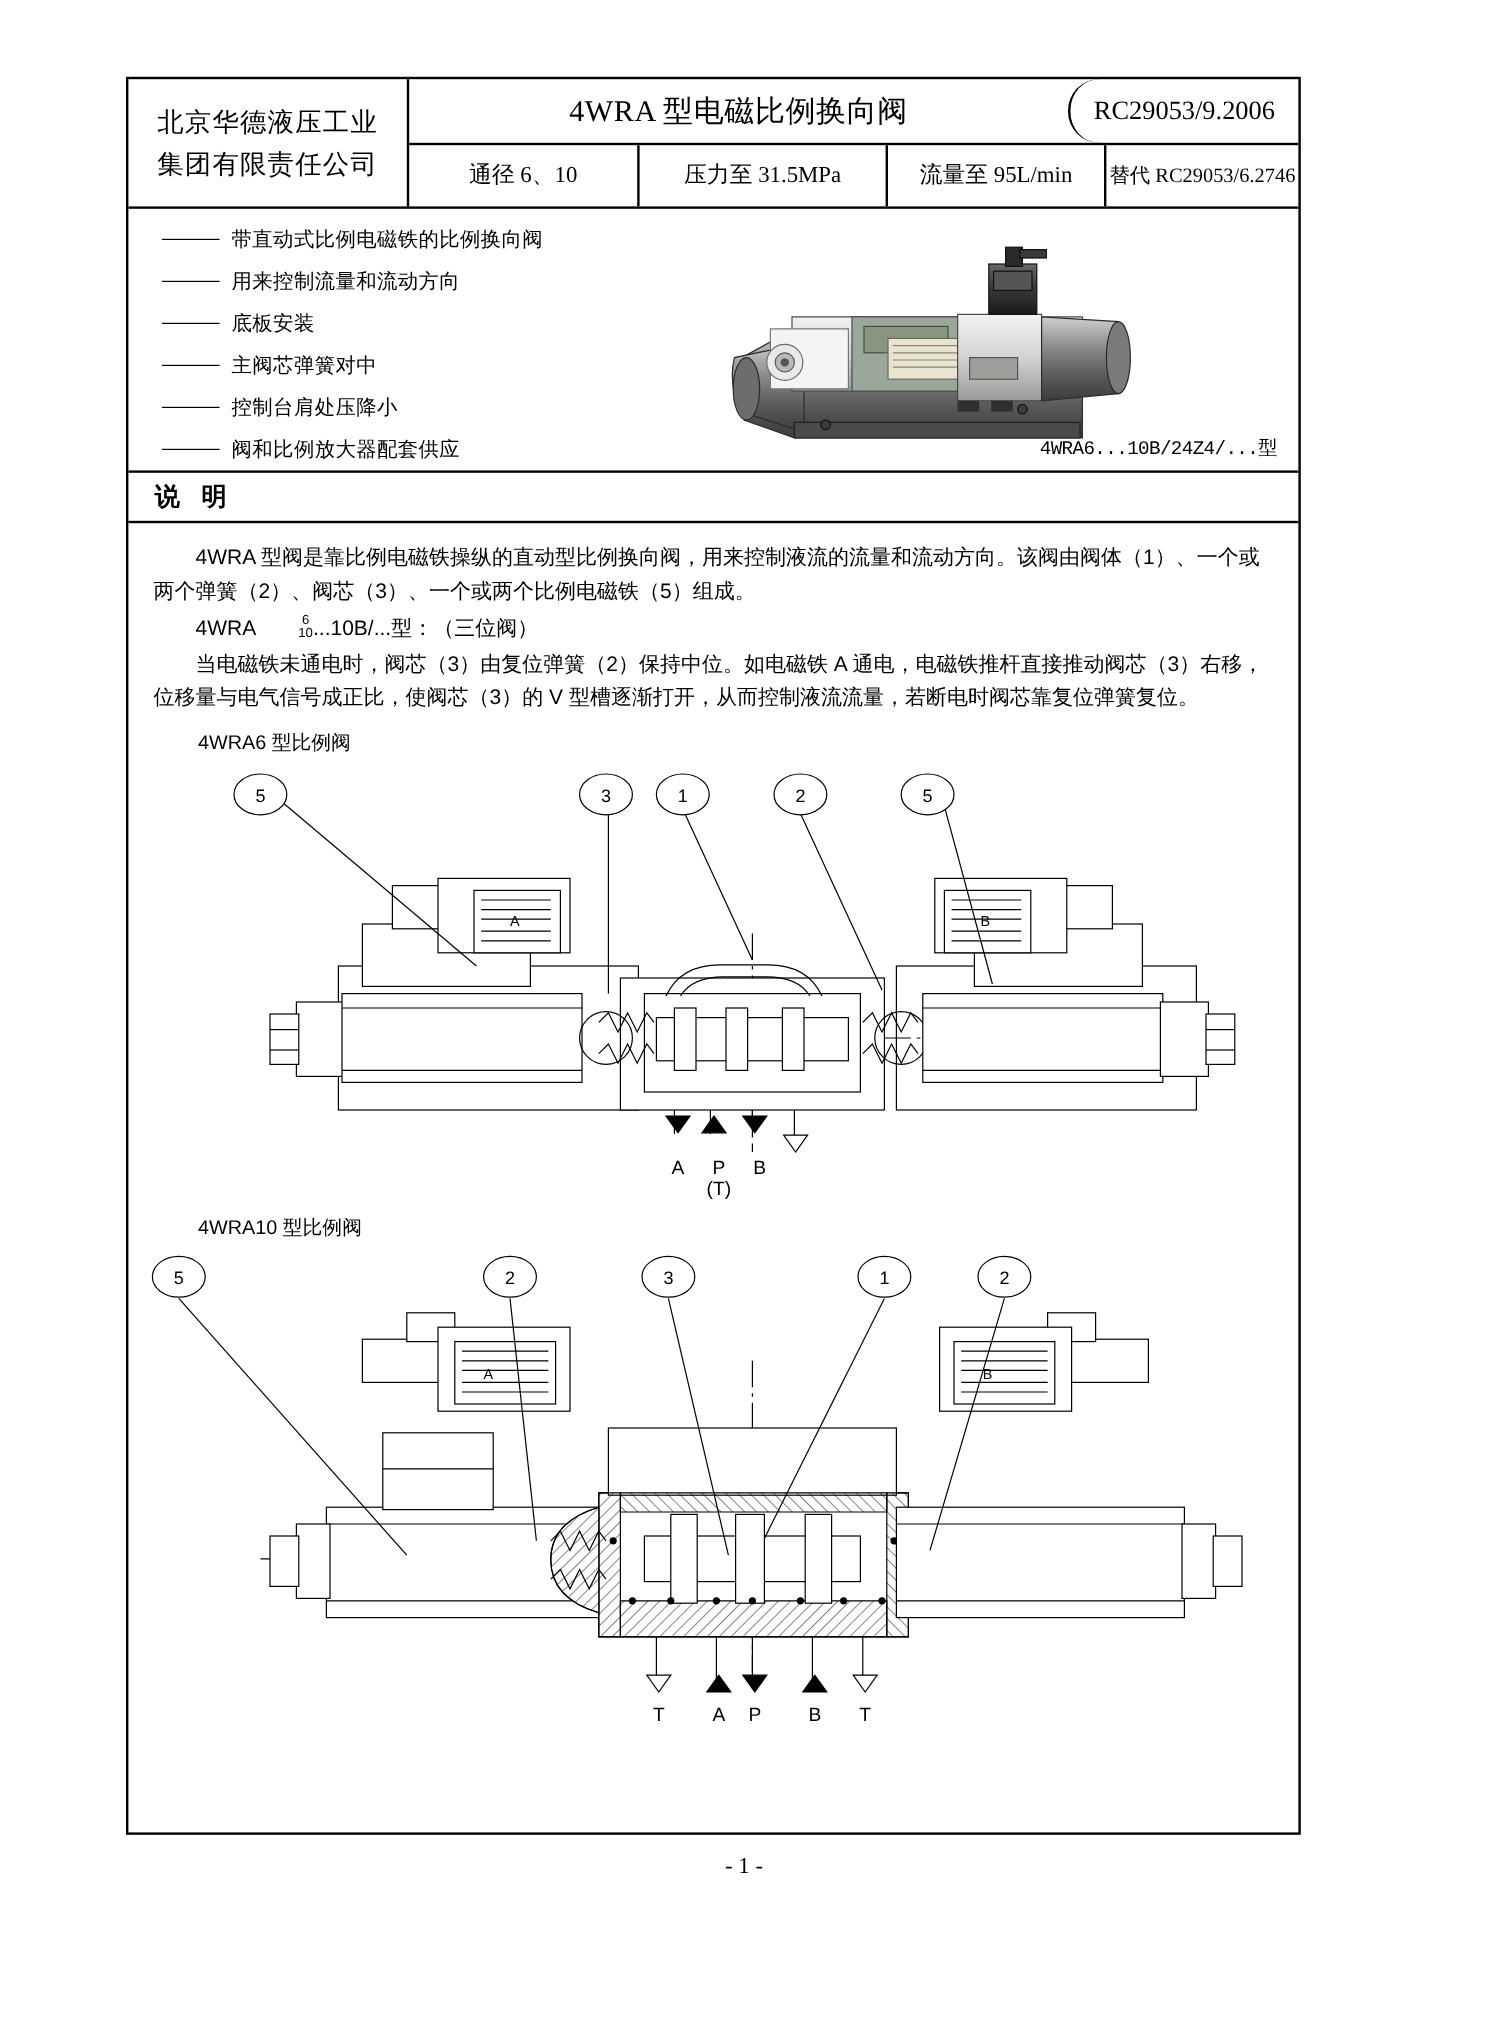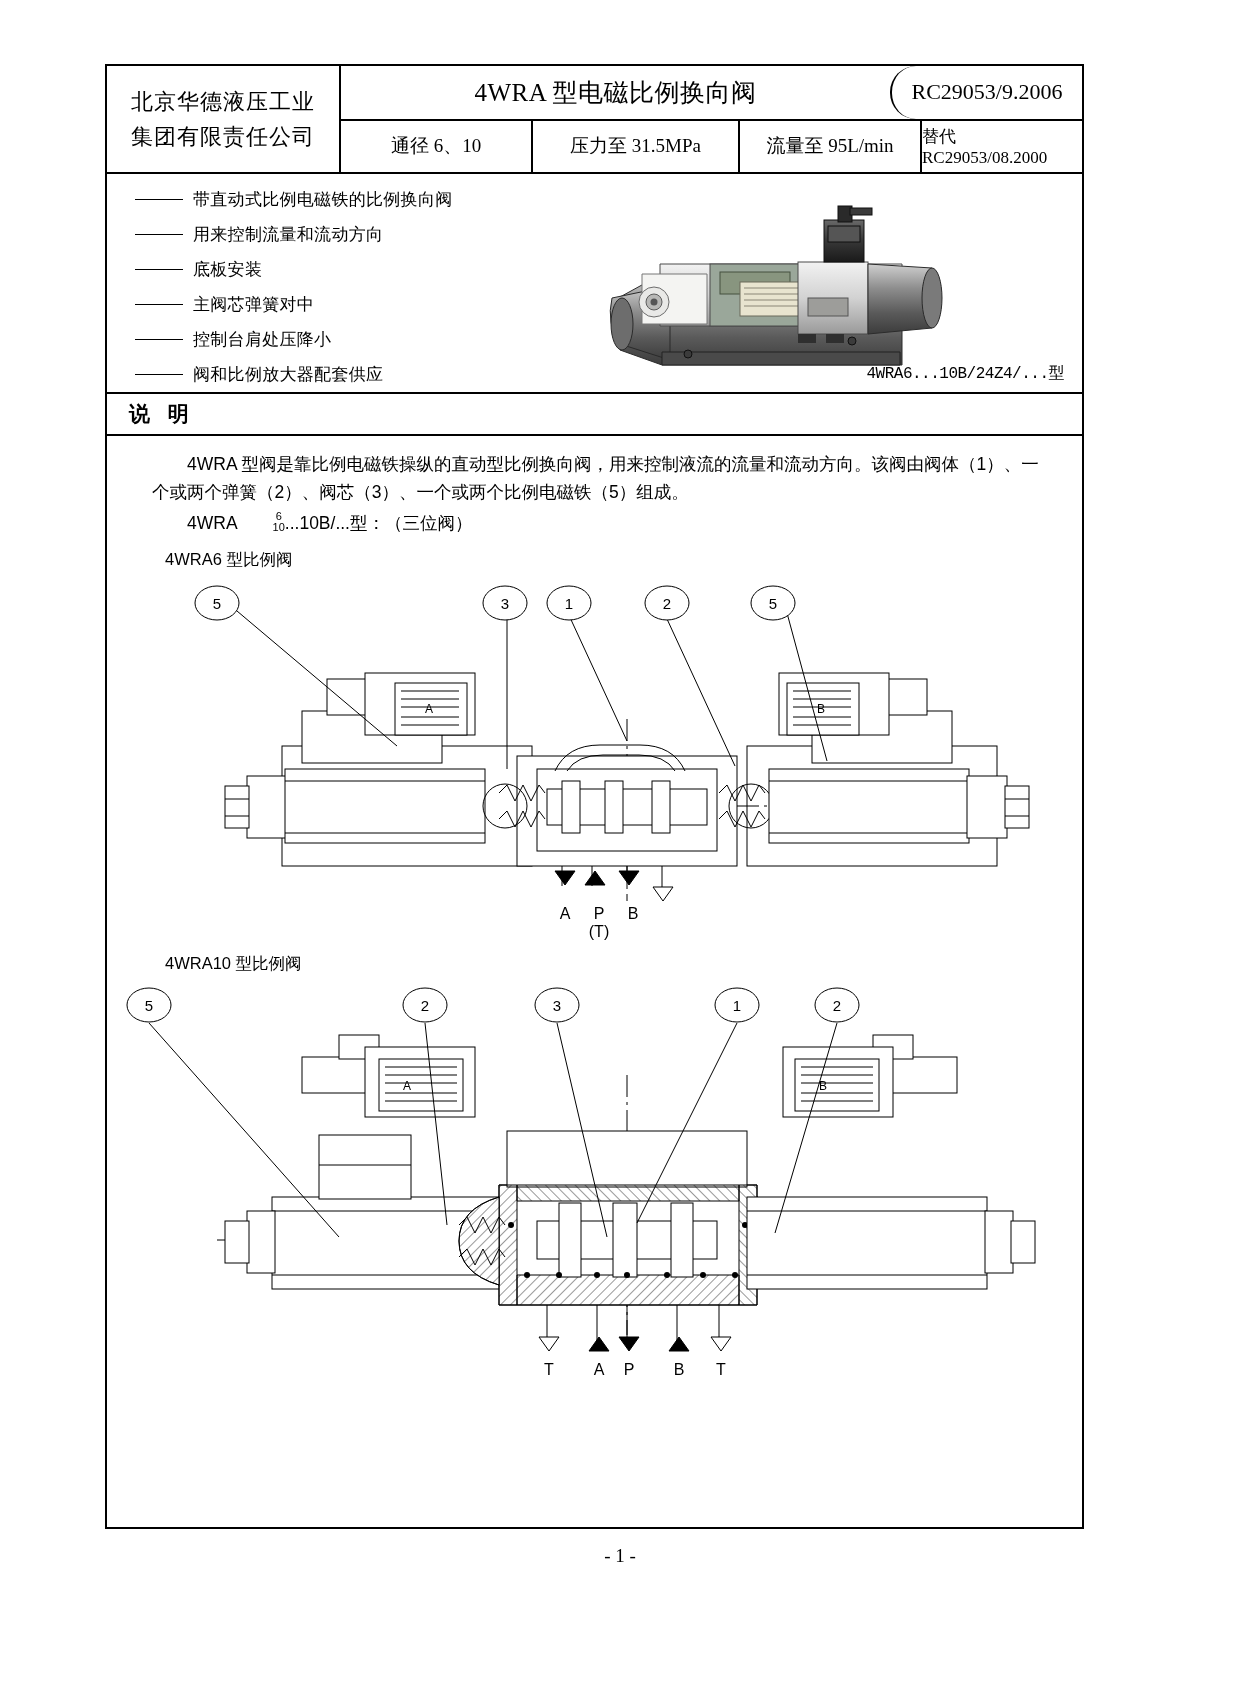--- a/index.html
+++ b/index.html
@@ -117,21 +117,20 @@
     font-family:"Liberation Sans", sans-serif;
     font-weight:bold;
     letter-spacing:6px;
   }
   
   .body-text{
     padding:14px 26px 0 21px;
     font-size:17.5px;
     line-height:1.62;
     font-family:"Liberation Sans", sans-serif;
-    margin-left:24px;
   }
   .body-text p{margin:0 0 2px 0;}
   .indent{text-indent:2em;}
   .frac{
     display:inline-block;
     vertical-align:-0.25em;
     font-size:11px;
     line-height:1;
     text-align:center;
   }
@@ -167,21 +166,21 @@
     </div>
     <div class="hdr-right">
       <div class="hdr-row1">
         <div class="hdr-title">4WRA 型电磁比例换向阀</div>
         <div class="hdr-code">RC29053/9.2006</div>
       </div>
       <div class="hdr-row2">
         <div class="hdr-c c1">通径 6、10</div>
         <div class="hdr-c c2">压力至 31.5MPa</div>
         <div class="hdr-c c3">流量至 95L/min</div>
-        <div class="hdr-c c4">替代 RC29053/08.2000</div>
+        <div class="hdr-c c4">替代 RC29053/6.2746</div>
       </div>
     </div>
   </div>
 
   <div class="feat-wrap">
     <div class="features">
       <div class="feat">
         <span class="dash"></span>
         <span>带直动式比例电磁铁的比例换向阀</span>
       </div>
@@ -273,20 +272,21 @@
     </div>
   </div>
 
   <div class="sec-title">说 明</div>
 
   <div class="body-text">
     <p class="indent">4WRA 型阀是靠比例电磁铁操纵的直动型比例换向阀，用来控制液流的流量和流动方向。该阀由阀体（1）、一个或两个弹簧（2）、阀芯（3）、一个或两个比例电磁铁（5）组成。</p>
     <p class="indent">
       <span>4WRA</span><span class="frac"><sup>6</sup><sub>10</sub></span><span>...10B/...型：（三位阀）</span>
     </p>
+    <p class="indent">当电磁铁未通电时，阀芯（3）由复位弹簧（2）保持中位。如电磁铁 A 通电，电磁铁推杆直接推动阀芯（3）右移，位移量与电气信号成正比，使阀芯（3）的 V 型槽逐渐打开，从而控制液流流量，若断电时阀芯靠复位弹簧复位。</p>
   </div>
 
   <div class="fig-label">4WRA6 型比例阀</div>
   <div class="fig fig1">
     <svg width="979" height="370" viewBox="0 0 979 370">
       <g stroke="#000" fill="none" stroke-width="1">
 
         <line x1="140" y1="235" x2="900" y2="235" stroke-dasharray="22,5,3,5"></line>
         <line x1="520" y1="148" x2="520" y2="330" stroke-dasharray="22,5,3,5"></line>
 

